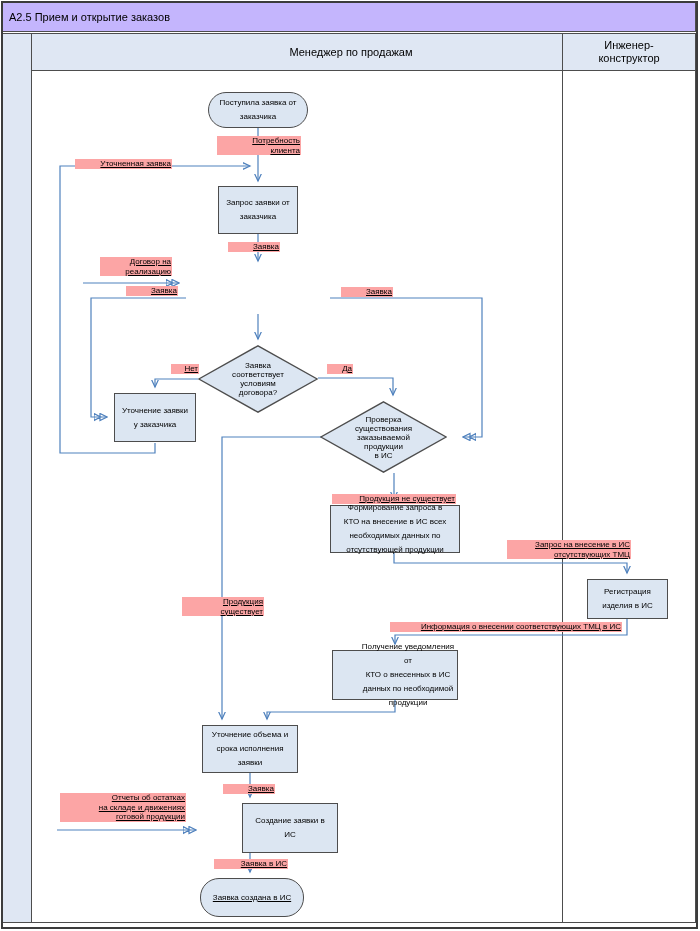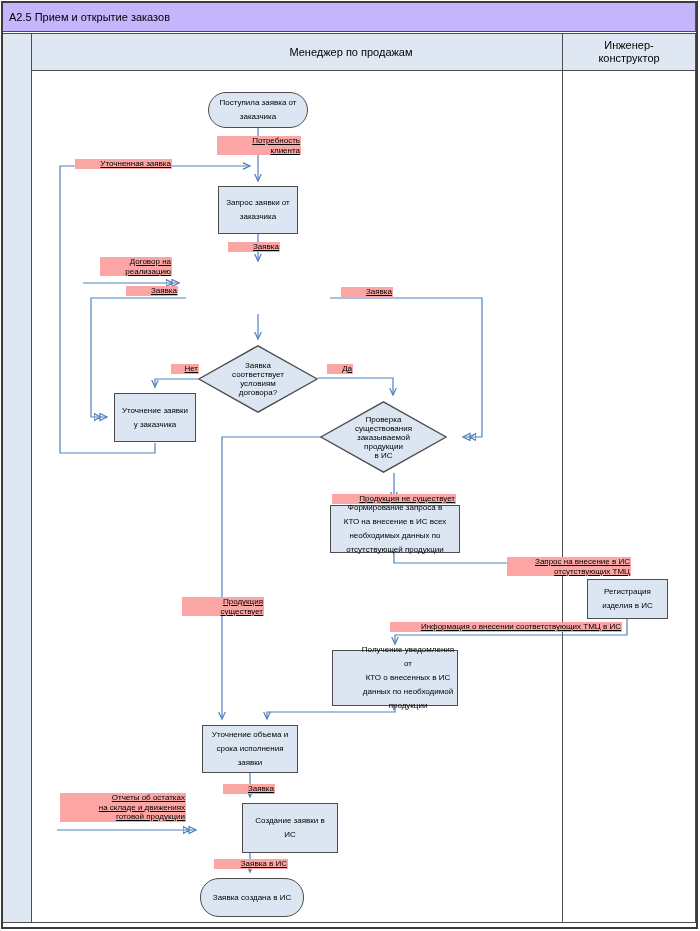--- a/index.html
+++ b/index.html
@@ -111,48 +111,48 @@
   </div>
 
   <div class="node" style="left:587px;top:579px;width:81px;height:40px;">Регистрация
 изделия в ИС</div>
 
   <div class="node" style="left:330px;top:505px;width:130px;height:48px;">Формирование запроса в
 КТО на внесение в ИС всех
 необходимых данных по
 отсутствующей продукции</div>
 
-  <div class="node" style="left:332px;top:650px;width:126px;height:56px;padding-left:28px;">Получение уведомления от
+  <div class="node" style="left:332px;top:650px;width:126px;height:50px;padding-left:28px;">Получение уведомления от
 КТО о внесенных в ИС
 данных по необходимой
 продукции</div>
 
   <div class="node" style="left:202px;top:725px;width:96px;height:48px;">Уточнение объема и
 срока исполнения
 заявки</div>
 
   <div class="node" style="left:202px;top:803px;width:96px;height:50px;margin-left:40px;">Создание заявки в
 ИС</div>
 
-  <div class="term" style="left:200px;top:878px;width:104px;height:39px;">Заявка создана в ИС</div>
+  <div class="term" style="left:200px;top:878px;width:104px;height:39px;text-decoration:underline;">Заявка создана в ИС</div>
 
   <div class="lbl" style="left:217px;top:136px;width:82px;">Потребность
 клиента</div>
   <div class="lbl" style="left:75px;top:134px;width:95px;margin-top:25px;">Уточненная заявка</div>
   <div class="lbl" style="left:228px;top:242px;width:50px;">Заявка</div>
   <div class="lbl" style="left:100px;top:257px;width:70px;">Договор на
 реализацию</div>
   <div class="lbl" style="left:126px;top:286px;width:50px;">Заявка</div>
   <div class="lbl" style="left:341px;top:287px;width:50px;">Заявка</div>
   <div class="lbl" style="left:171px;top:364px;width:26px;">Нет</div>
   <div class="lbl" style="left:327px;top:364px;width:24px;">Да</div>
   <div class="lbl" style="left:332px;top:478px;width:122px;margin-top:16px;">Продукция не существует</div>
   <div class="lbl" style="left:182px;top:597px;width:80px;">Продукция
 существует</div>
-  <div class="lbl" style="left:507px;top:540px;width:122px;margin-top:17px;">Запрос на внесение в ИС
+  <div class="lbl" style="left:507px;top:540px;width:122px;">Запрос на внесение в ИС
 отсутствующих ТМЦ</div>
   <div class="lbl" style="left:390px;top:622px;width:230px;">Информация о внесении соответствующих ТМЦ в ИС</div>
   <div class="lbl" style="left:223px;top:784px;width:50px;">Заявка</div>
   <div class="lbl" style="left:60px;top:793px;width:124px;">Отчеты об остатках
 на складе и движениях
 готовой продукции</div>
   <div class="lbl" style="left:214px;top:859px;width:72px;">Заявка в ИС</div>
 
 </div>
 

